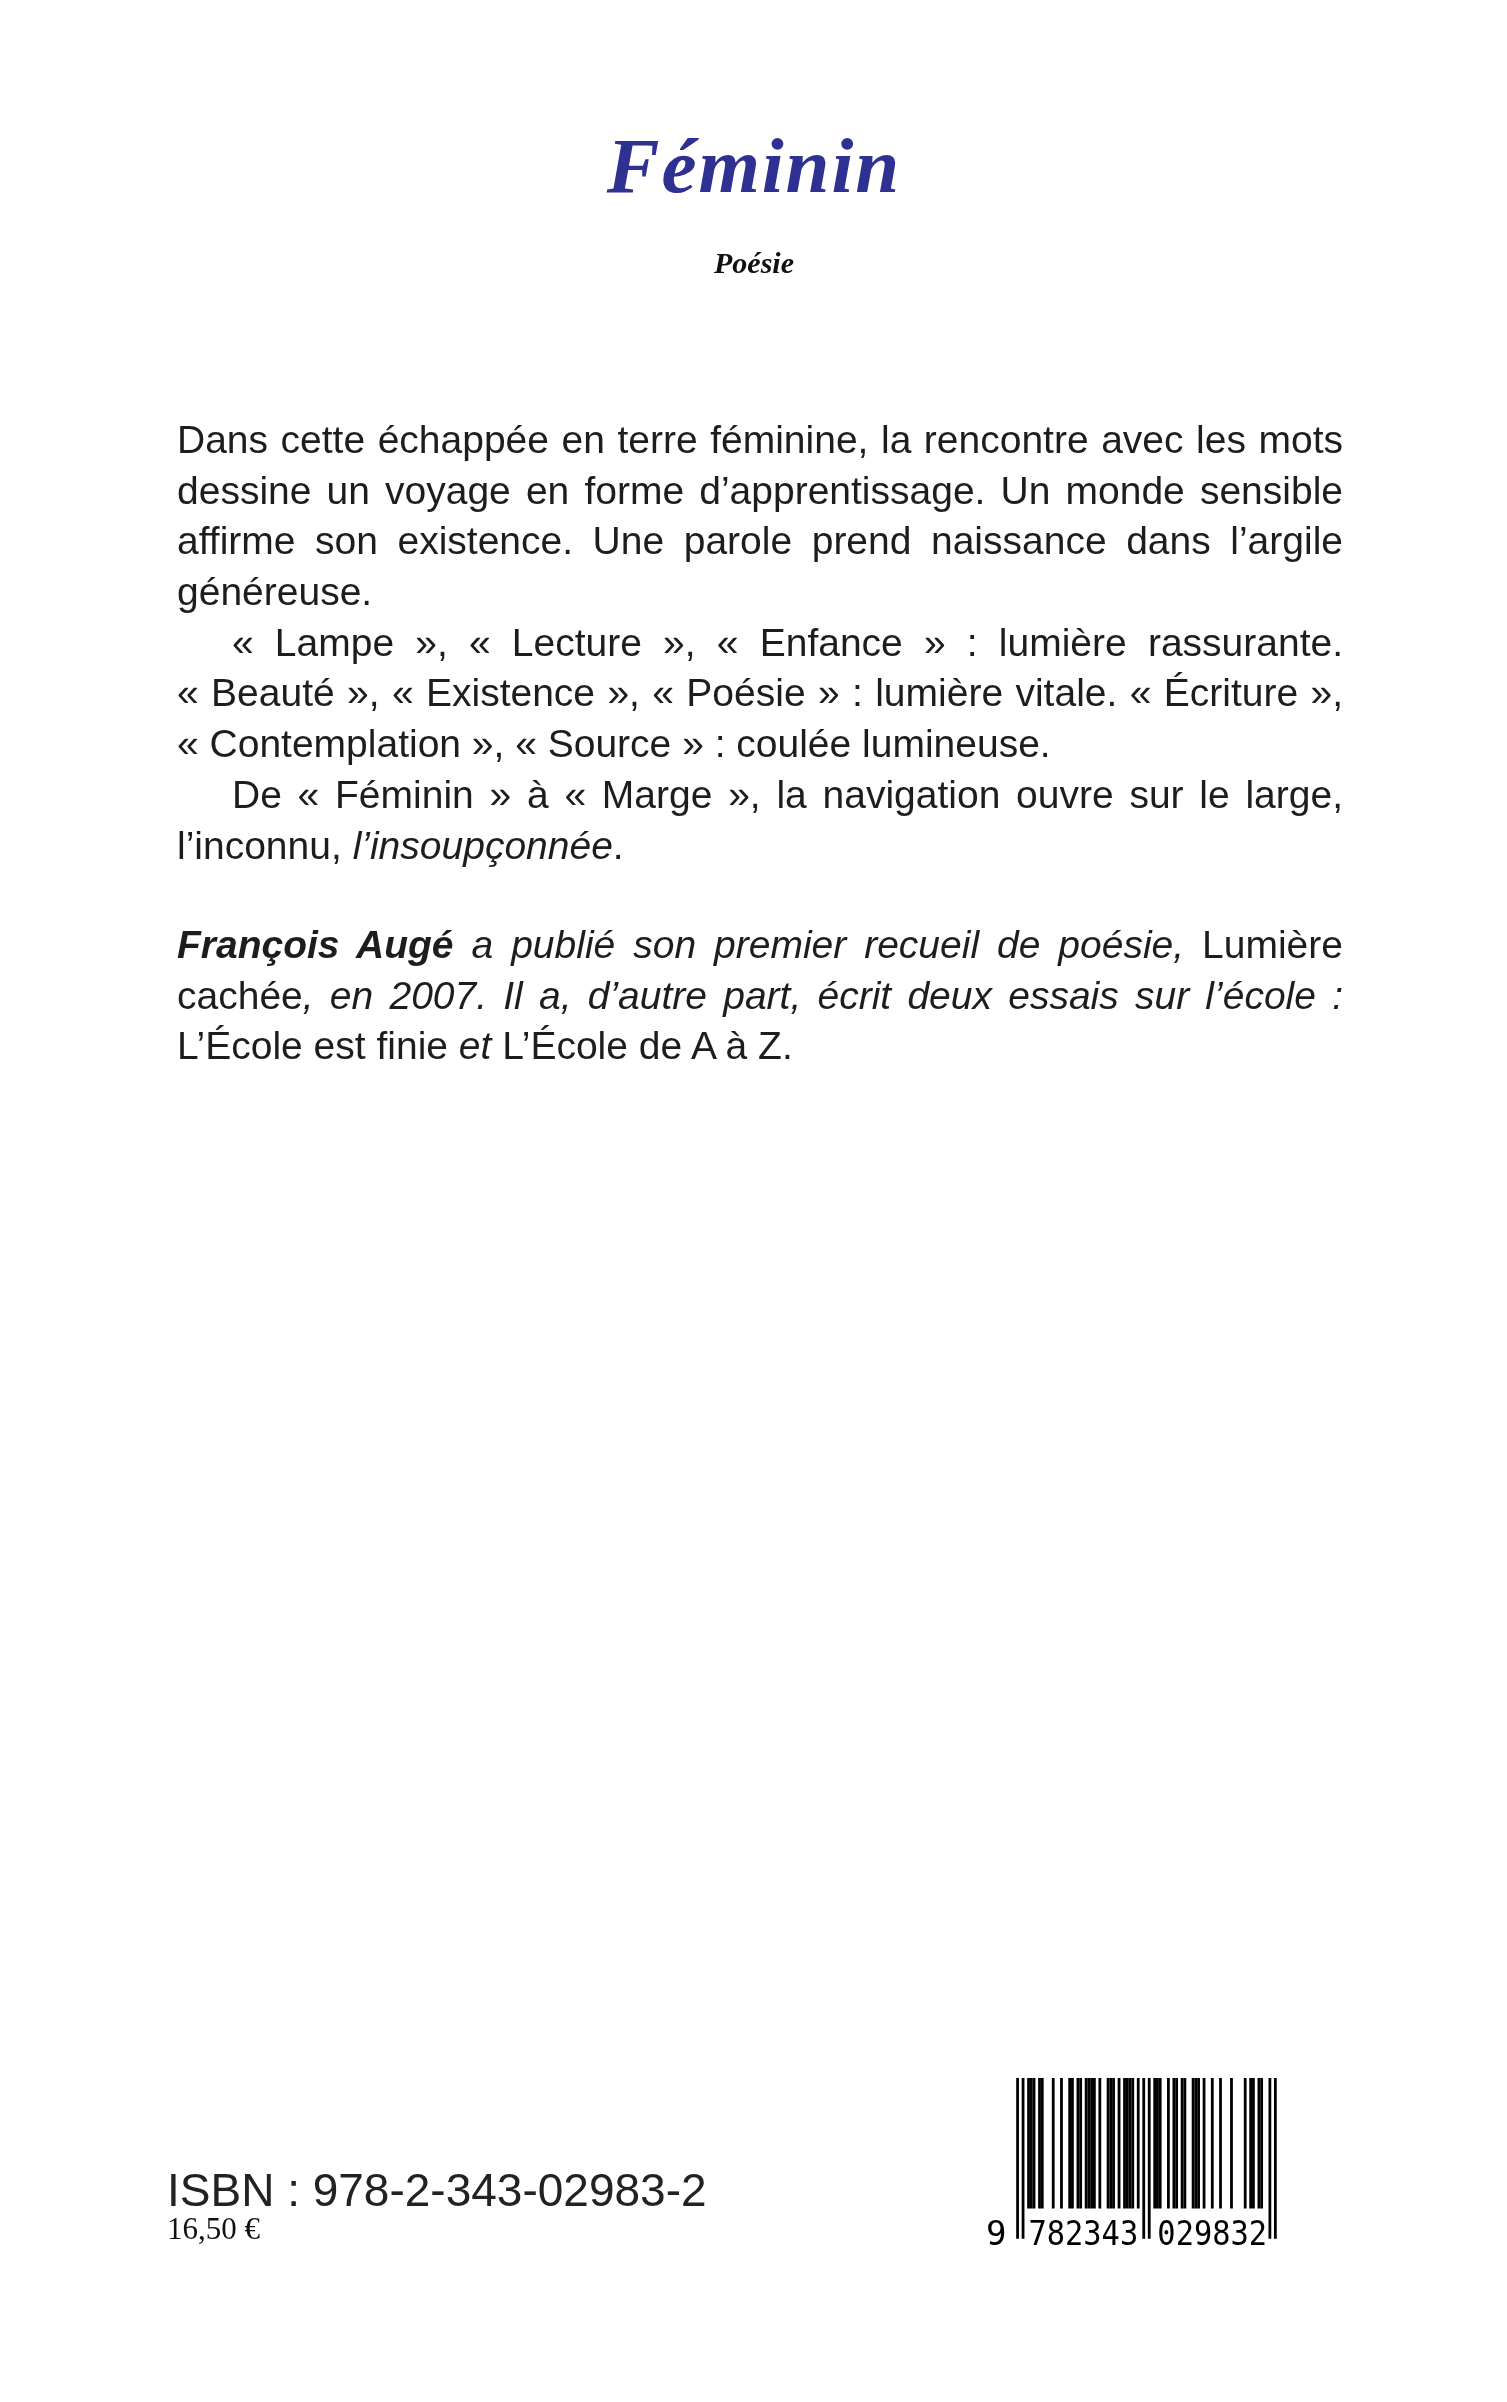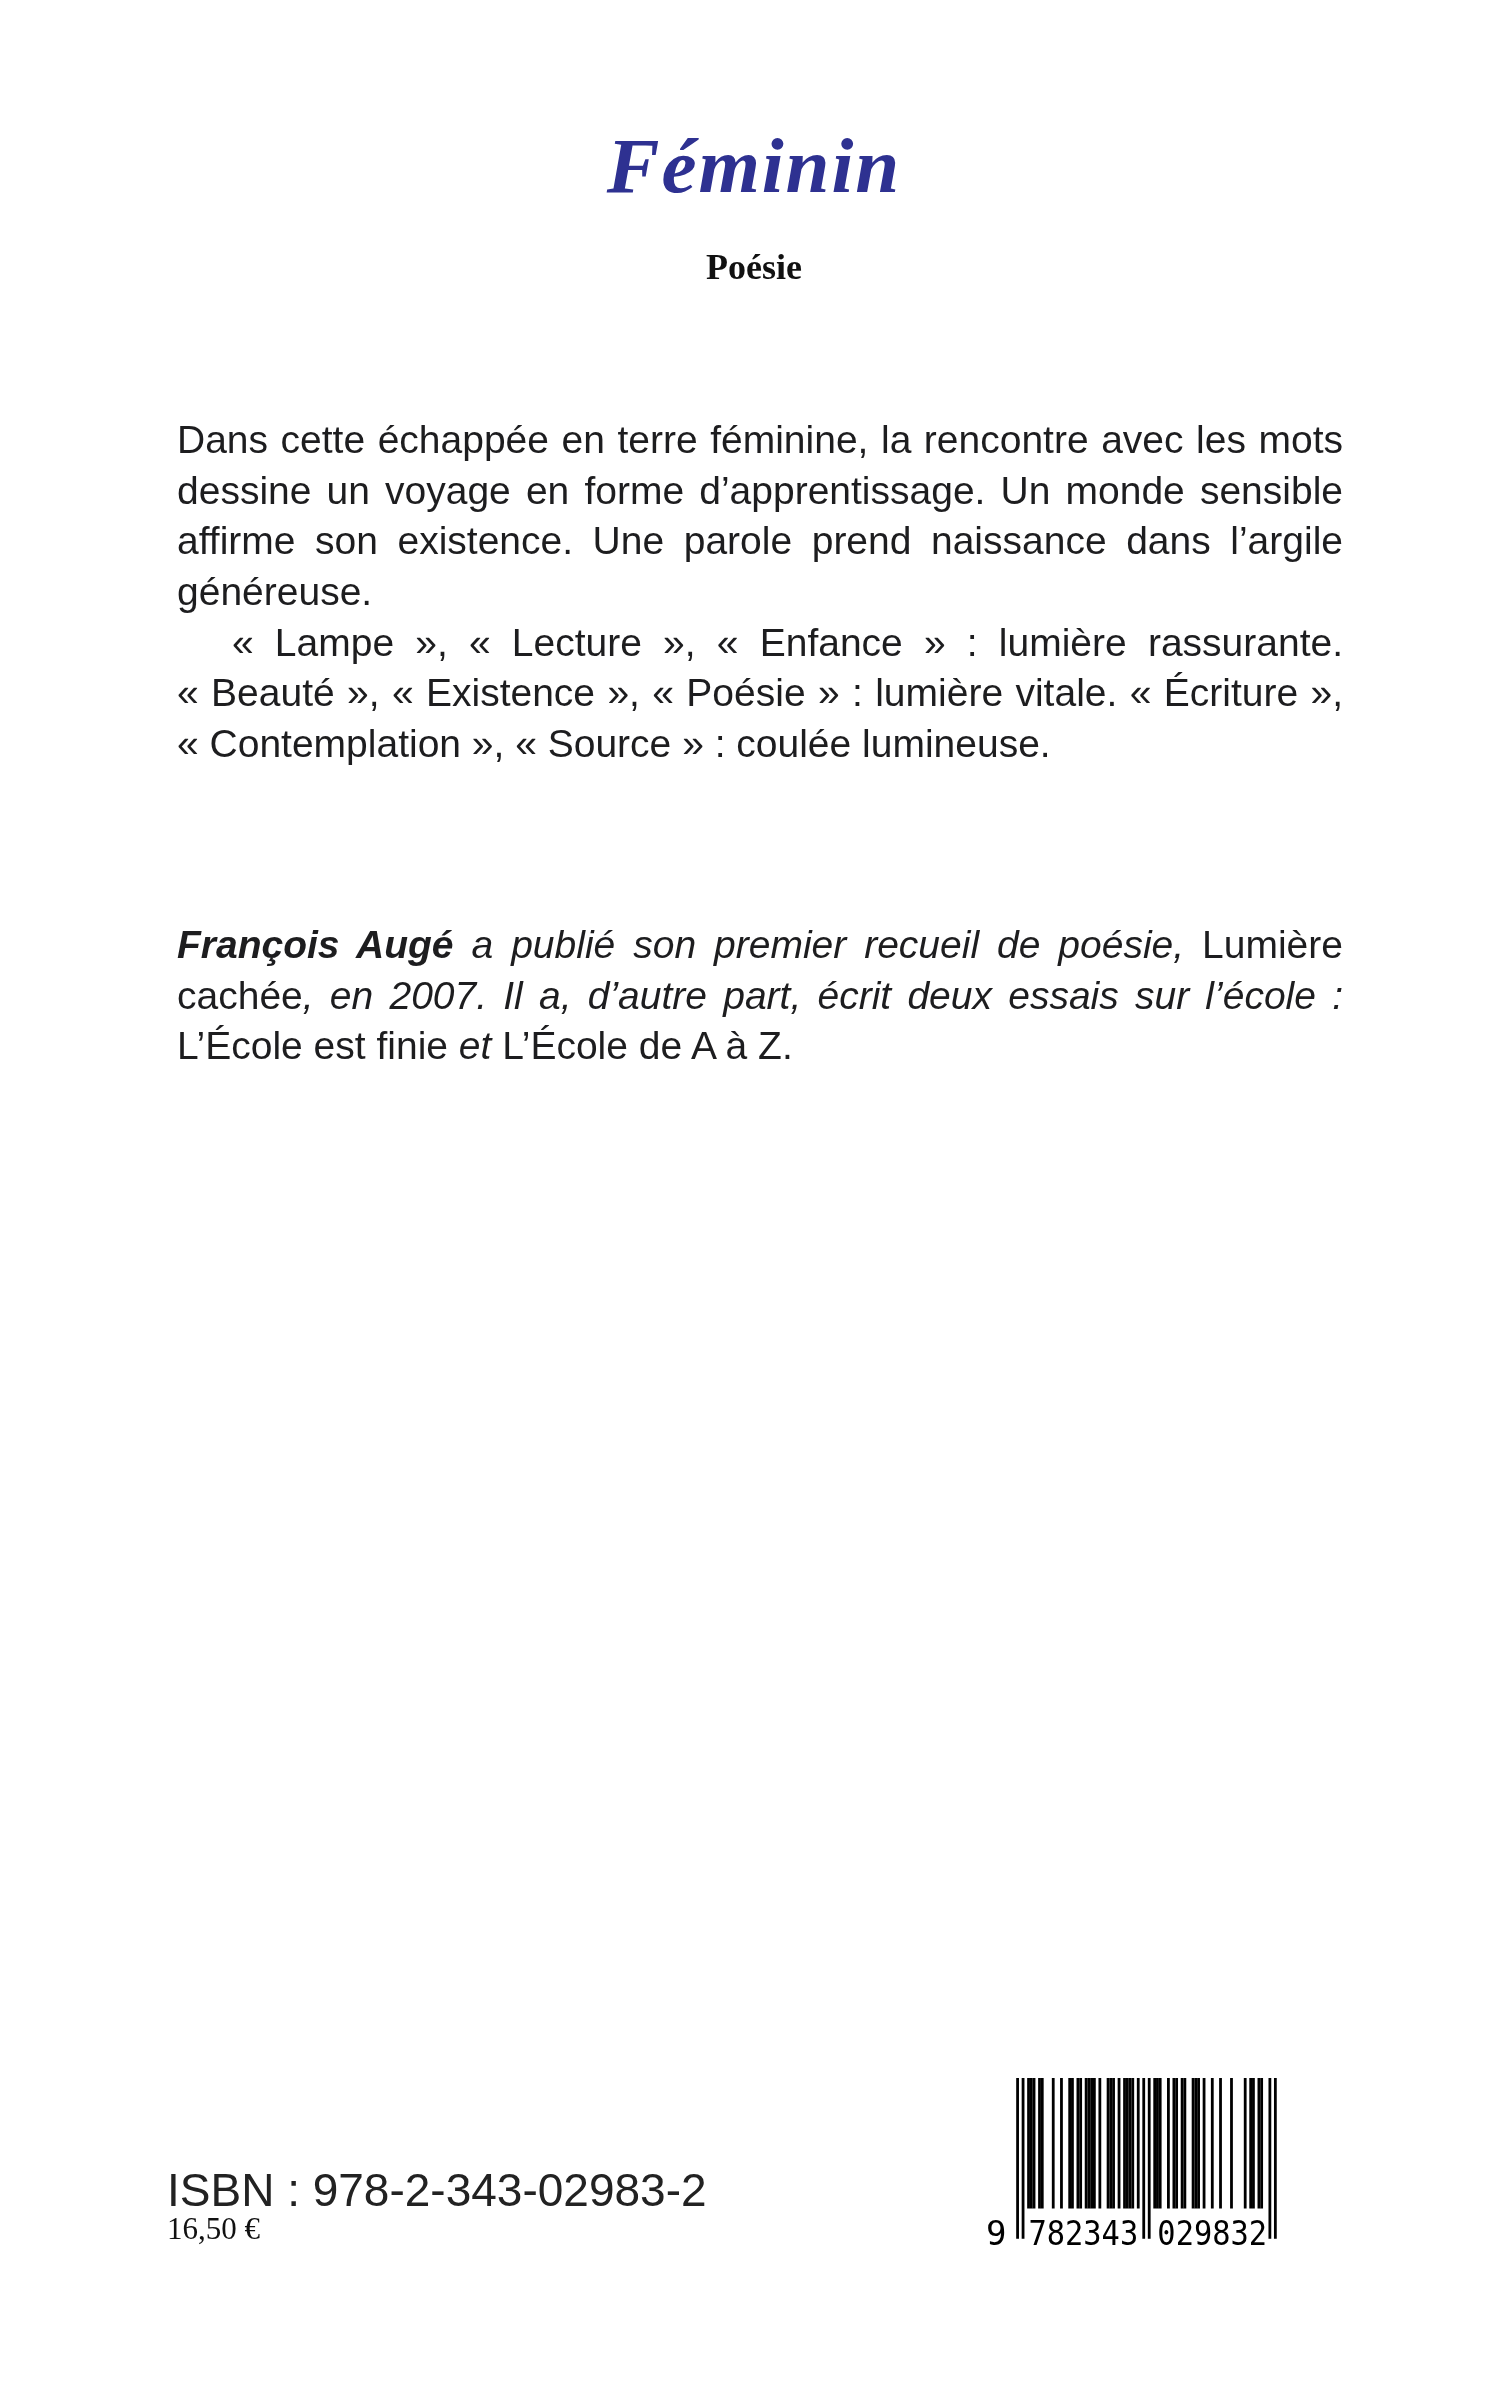--- a/index.html
+++ b/index.html
@@ -27,21 +27,22 @@
     color: #2e3191;
   }
   .book-genre {
     position: absolute;
     top: 246px;
     left: 0;
     width: 100%;
     text-align: center;
     font-family: "Liberation Serif", serif;
     font-weight: 700;
-    font-size: 36px;
+    font-style: italic;
+    font-size: 30px;
     color: #111111;
   }
   .textblock {
     position: absolute;
     left: 167px;
     width: 1166px;
     font-size: 39px;
     line-height: 1.3;
     text-align: justify;
     color: #1d1d1f;
@@ -86,20 +87,21 @@
 </style>
 </head>
 <body>
 
 <h1 class="book-title" style="color: rgb(46, 49, 145);">Féminin</h1>
 <h2 class="book-genre">Poésie</h2>
 
 <div class="textblock synopsis">
     <p><span class="run-r">Dans cette échappée en terre féminine, la rencontre avec les mots dessine un voyage en forme d’apprentissage. Un monde sensible affirme son existence. Une parole prend naissance dans l’argile généreuse.</span></p>
     <p class="indent"><span class="run-r">«&nbsp;Lampe&nbsp;», «&nbsp;Lecture&nbsp;», «&nbsp;Enfance&nbsp;»&nbsp;: lumière rassurante. «&nbsp;Beauté&nbsp;», «&nbsp;Existence&nbsp;», «&nbsp;Poésie&nbsp;»&nbsp;: lumière vitale. «&nbsp;Écriture&nbsp;», «&nbsp;Contemplation&nbsp;», «&nbsp;Source&nbsp;»&nbsp;: coulée lumineuse.</span></p>
+    <p class="indent"><span class="run-r">De «&nbsp;Féminin&nbsp;» à «&nbsp;Marge&nbsp;», la navigation ouvre sur le large, l’inconnu, </span><span class="run-i">l’insoupçonnée</span><span class="run-r">.</span></p>
   </div>
 
 <div class="textblock bio">
     <p><span class="run-bi">François Augé</span><span class="run-i"> a publié son premier recueil de poésie, </span><span class="run-r">Lumière cachée</span><span class="run-i">, en 2007. Il a, d’autre part, écrit deux essais sur l’école&nbsp;: </span><span class="run-r">L’École est finie</span><span class="run-i"> et </span><span class="run-r">L’École de A à Z.</span></p>
   </div>
 
 <div class="footer-isbn">ISBN : 978-2-343-02983-2</div>
 <div class="footer-price">16,50 €</div>
 
 <div class="barcode">

